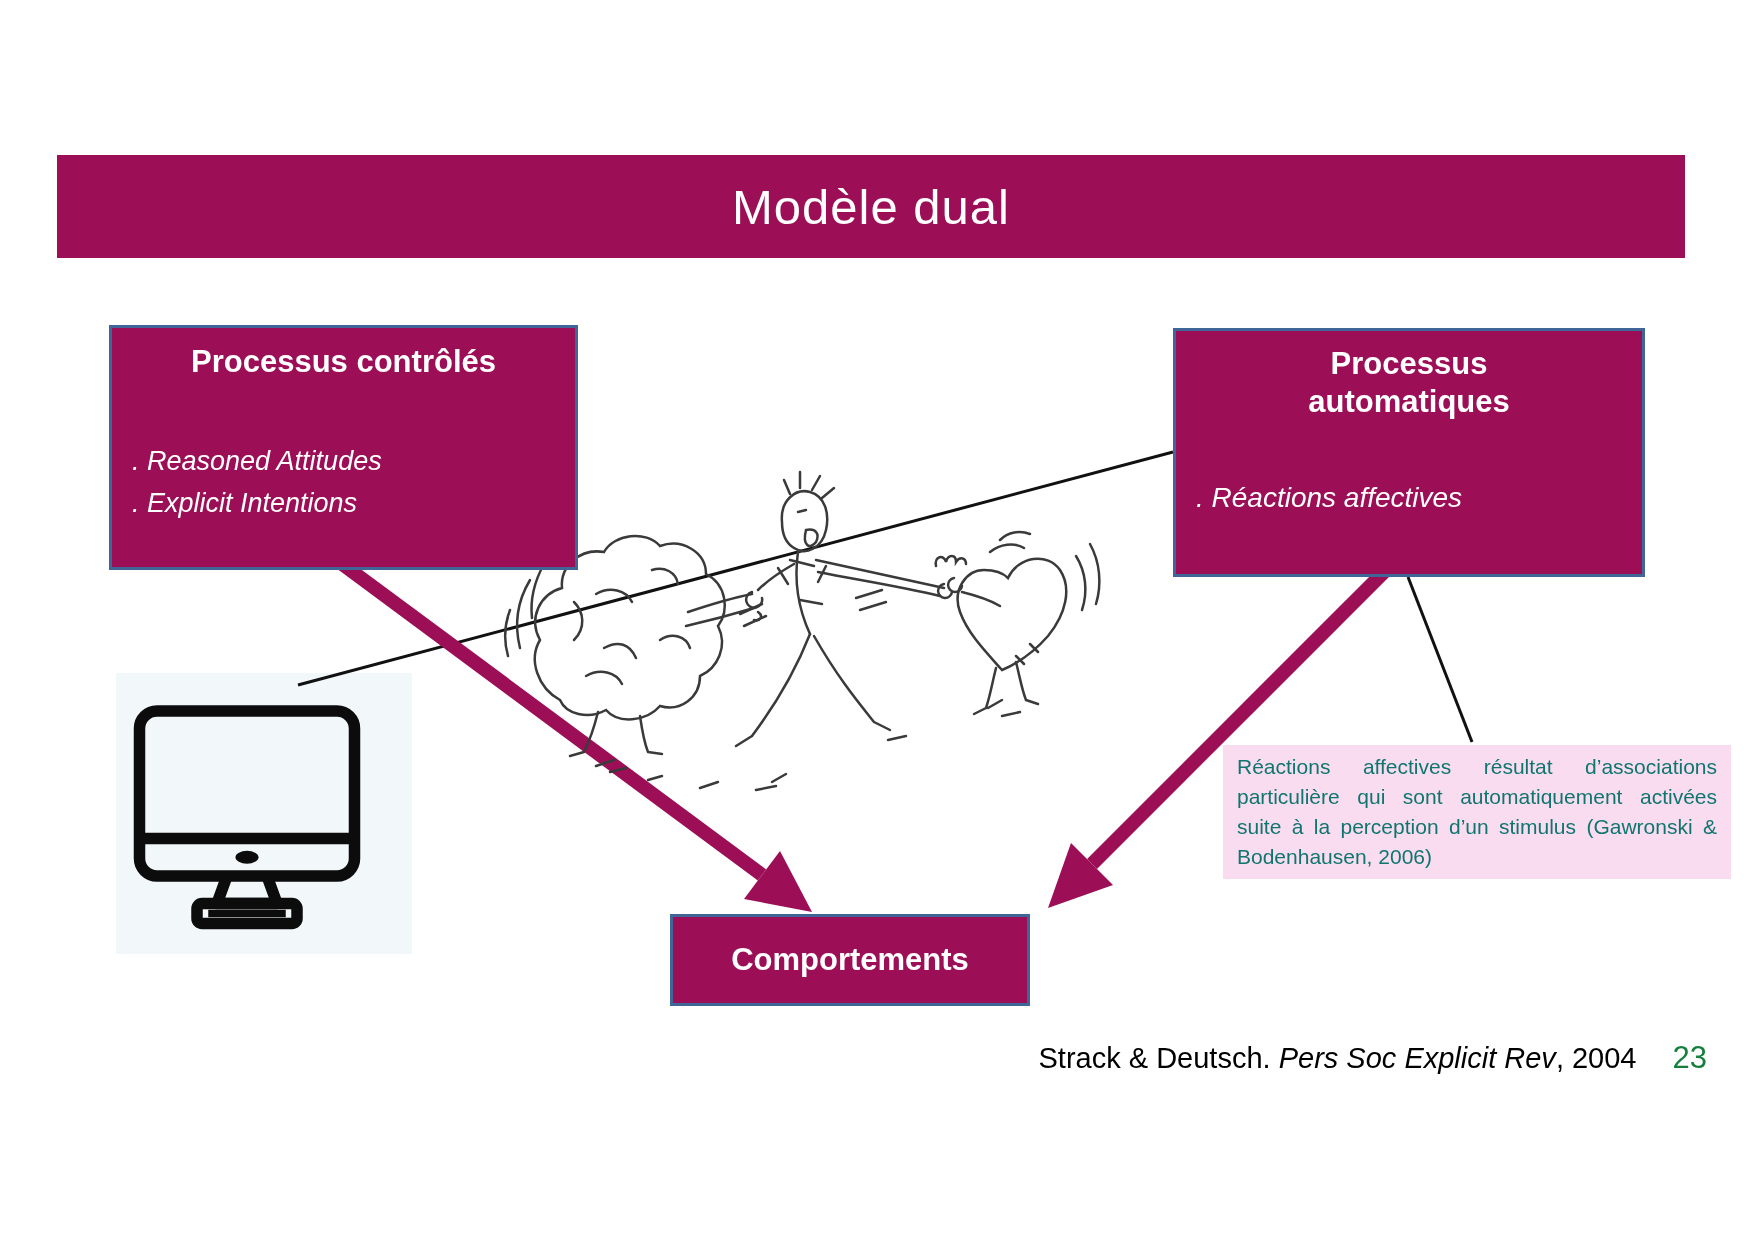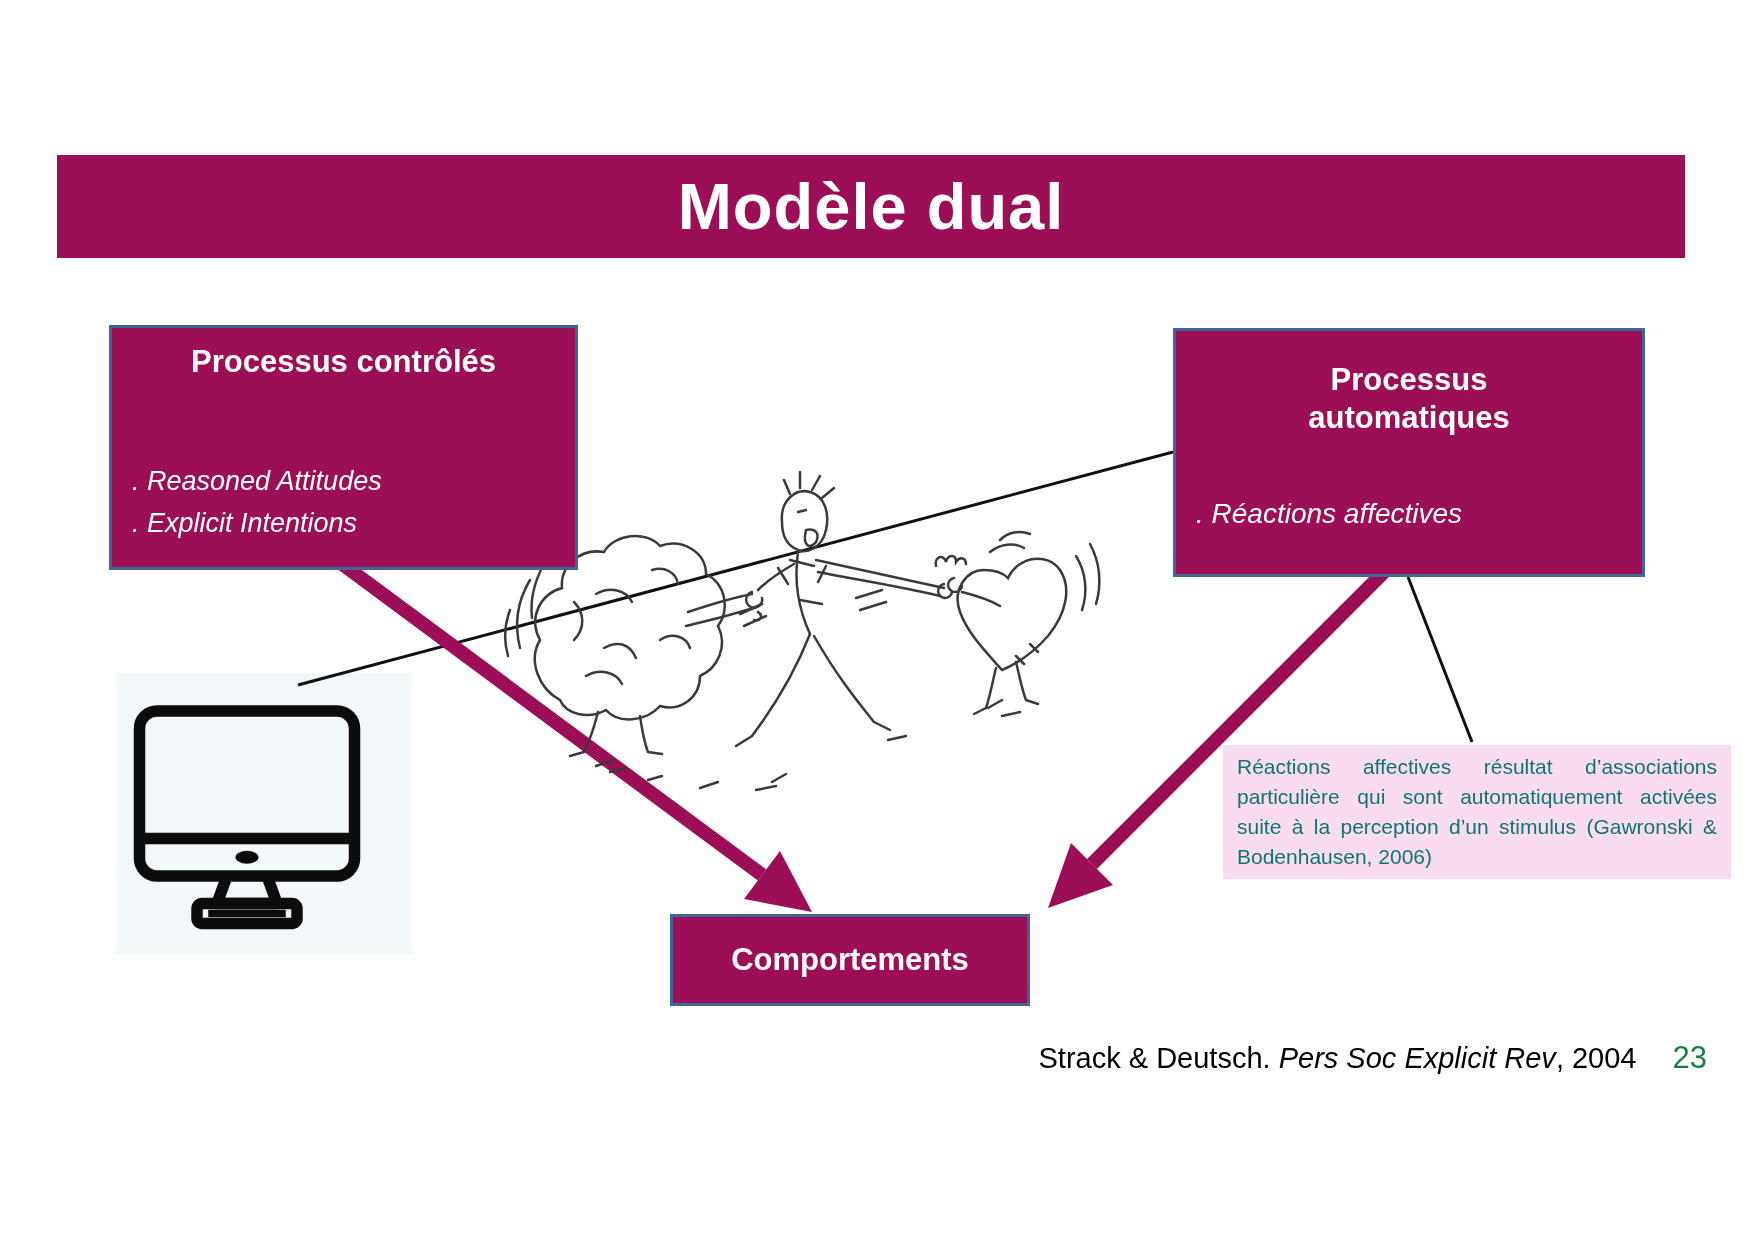--- a/index.html
+++ b/index.html
@@ -8,34 +8,34 @@
     background:#ffffff;
     font-family:"Liberation Sans", sans-serif;
   }
   
   .title-banner{
     position:absolute;left:57px;top:155px;width:1628px;height:103px;
     background:#9C0E56;display:flex;align-items:center;justify-content:center;
     z-index:2;
   }
   .title-banner span{
-    color:#ffffff;font-size:65px;font-weight:bold;letter-spacing:1px;
+    color:#ffffff;font-size:49px;font-weight:normal;letter-spacing:1px;
   }
   
   .mbox{
     position:absolute;background:#9C0E56;border:3px solid #3F6697;
     box-sizing:border-box;color:#ffffff;z-index:2;
   }
   .mbox h2{margin:0;text-align:center;font-size:31px;font-weight:bold;color:#fff;}
   .mbox ul{list-style:none;margin:0;padding:0 0 0 20px;font-style:italic;font-size:27px;}
   .mbox ul li{line-height:42px;white-space:nowrap;}
   .box-controlled{left:109px;top:325px;width:469px;height:245px;padding-top:16px;}
-  .box-controlled ul{margin-top:80px;}
+  .box-controlled ul{margin-top:60px;}
   .box-automatic{left:1173px;top:328px;width:472px;height:249px;padding-top:14px;}
-  .box-automatic h2{width:260px;margin:16px auto;line-height:38px;}
+  .box-automatic h2{width:260px;margin:0 auto;line-height:38px;}
   .box-automatic ul{margin-top:56px;font-size:28px;}
   .box-behavior{
     left:670px;top:914px;width:360px;height:92px;
     display:flex;align-items:center;justify-content:center;
   }
   .box-behavior span{font-size:31px;font-weight:bold;color:#fff;}
   
   .monitor-panel{
     position:absolute;left:116px;top:673px;width:296px;height:281px;
     background:#F2F7FA;z-index:0;

